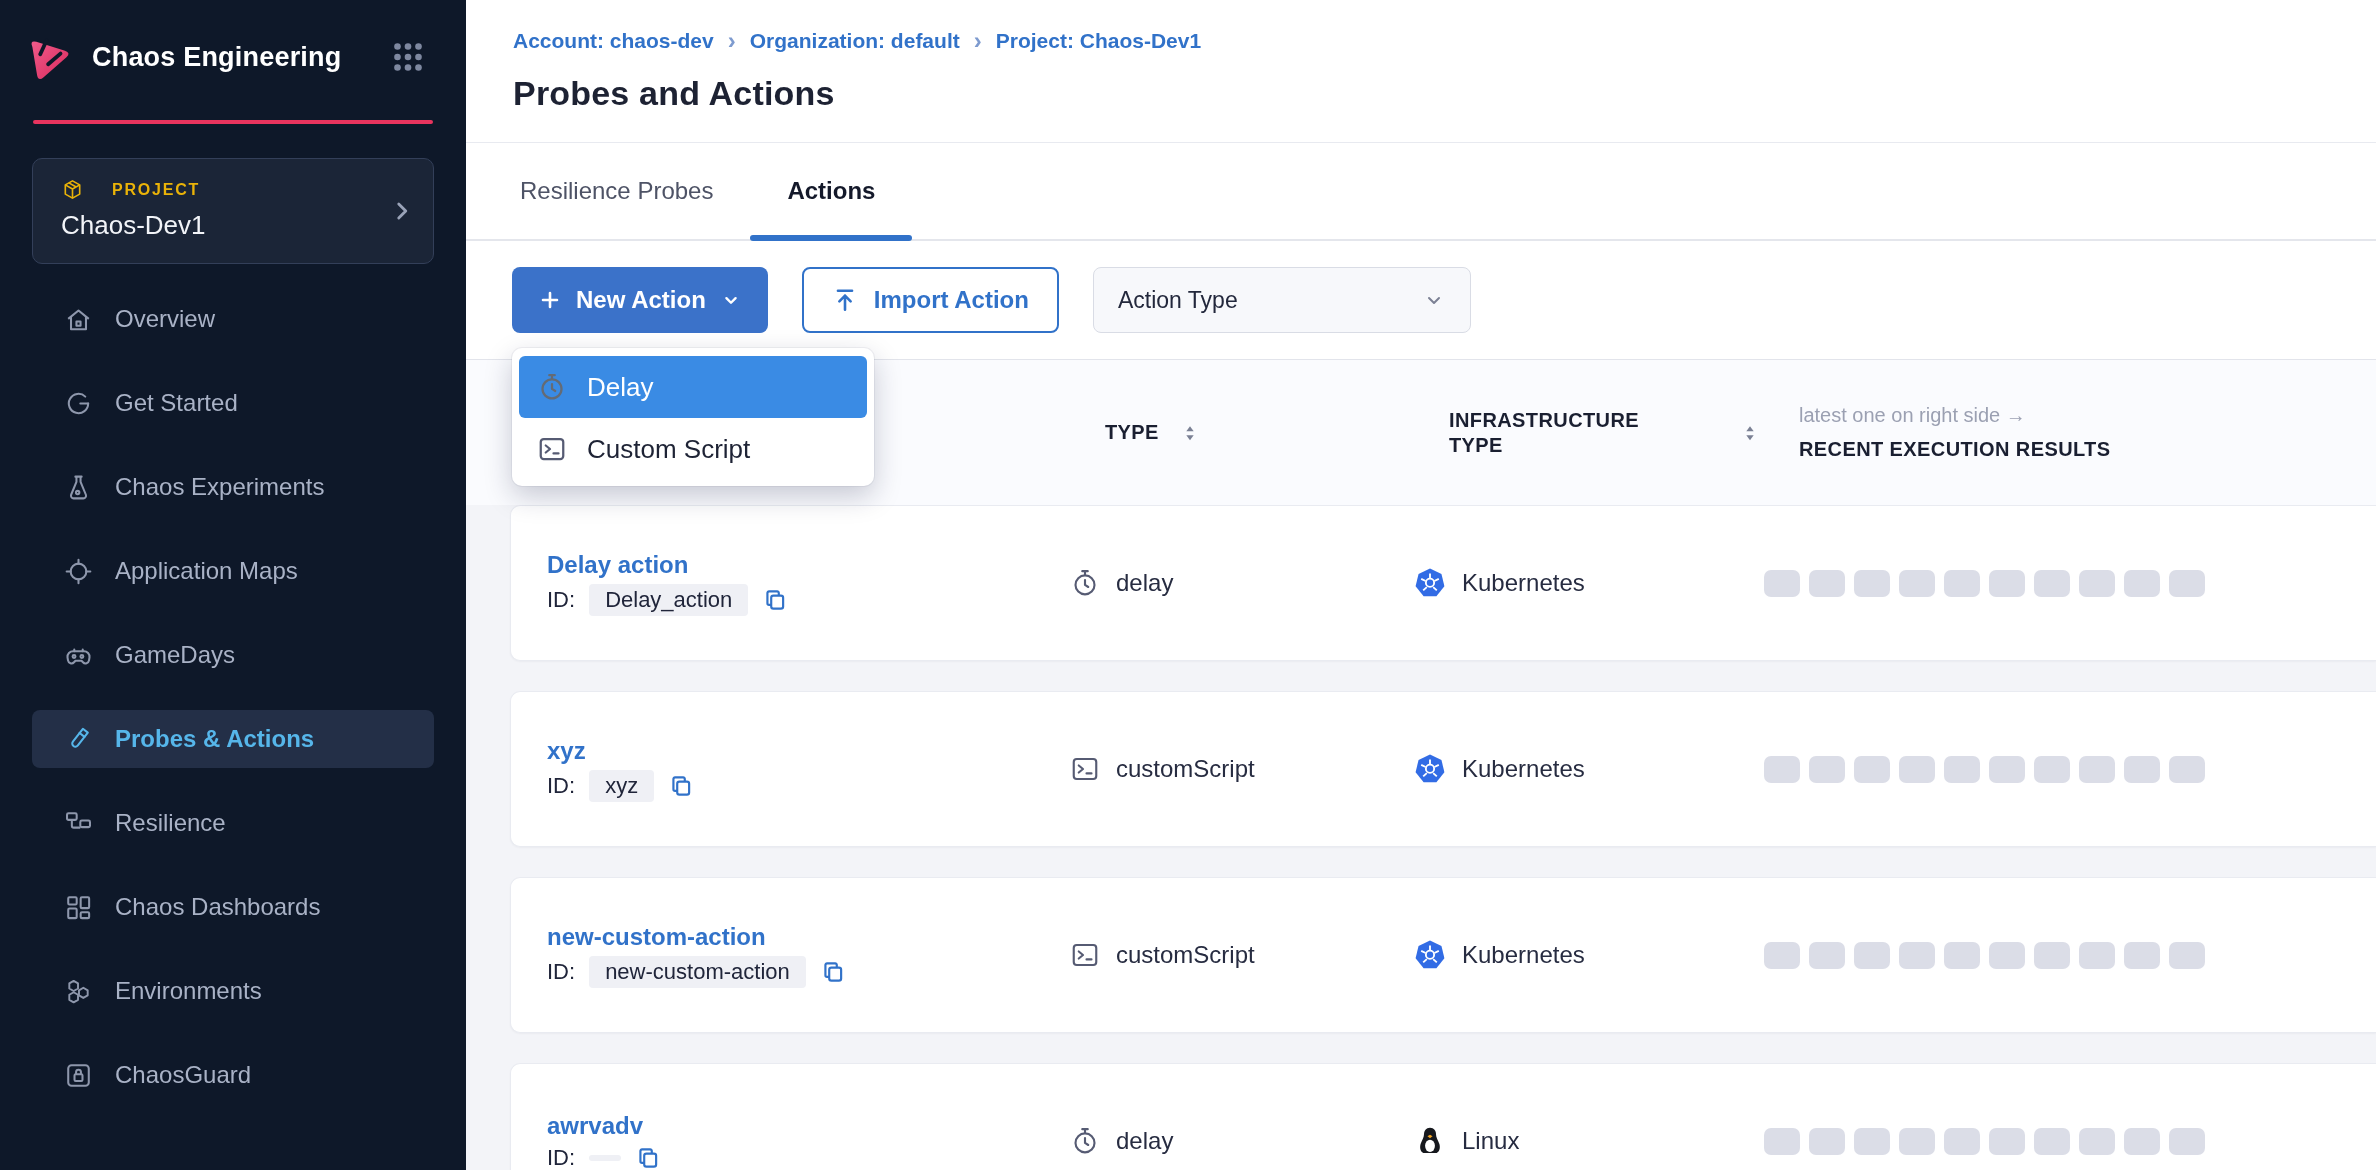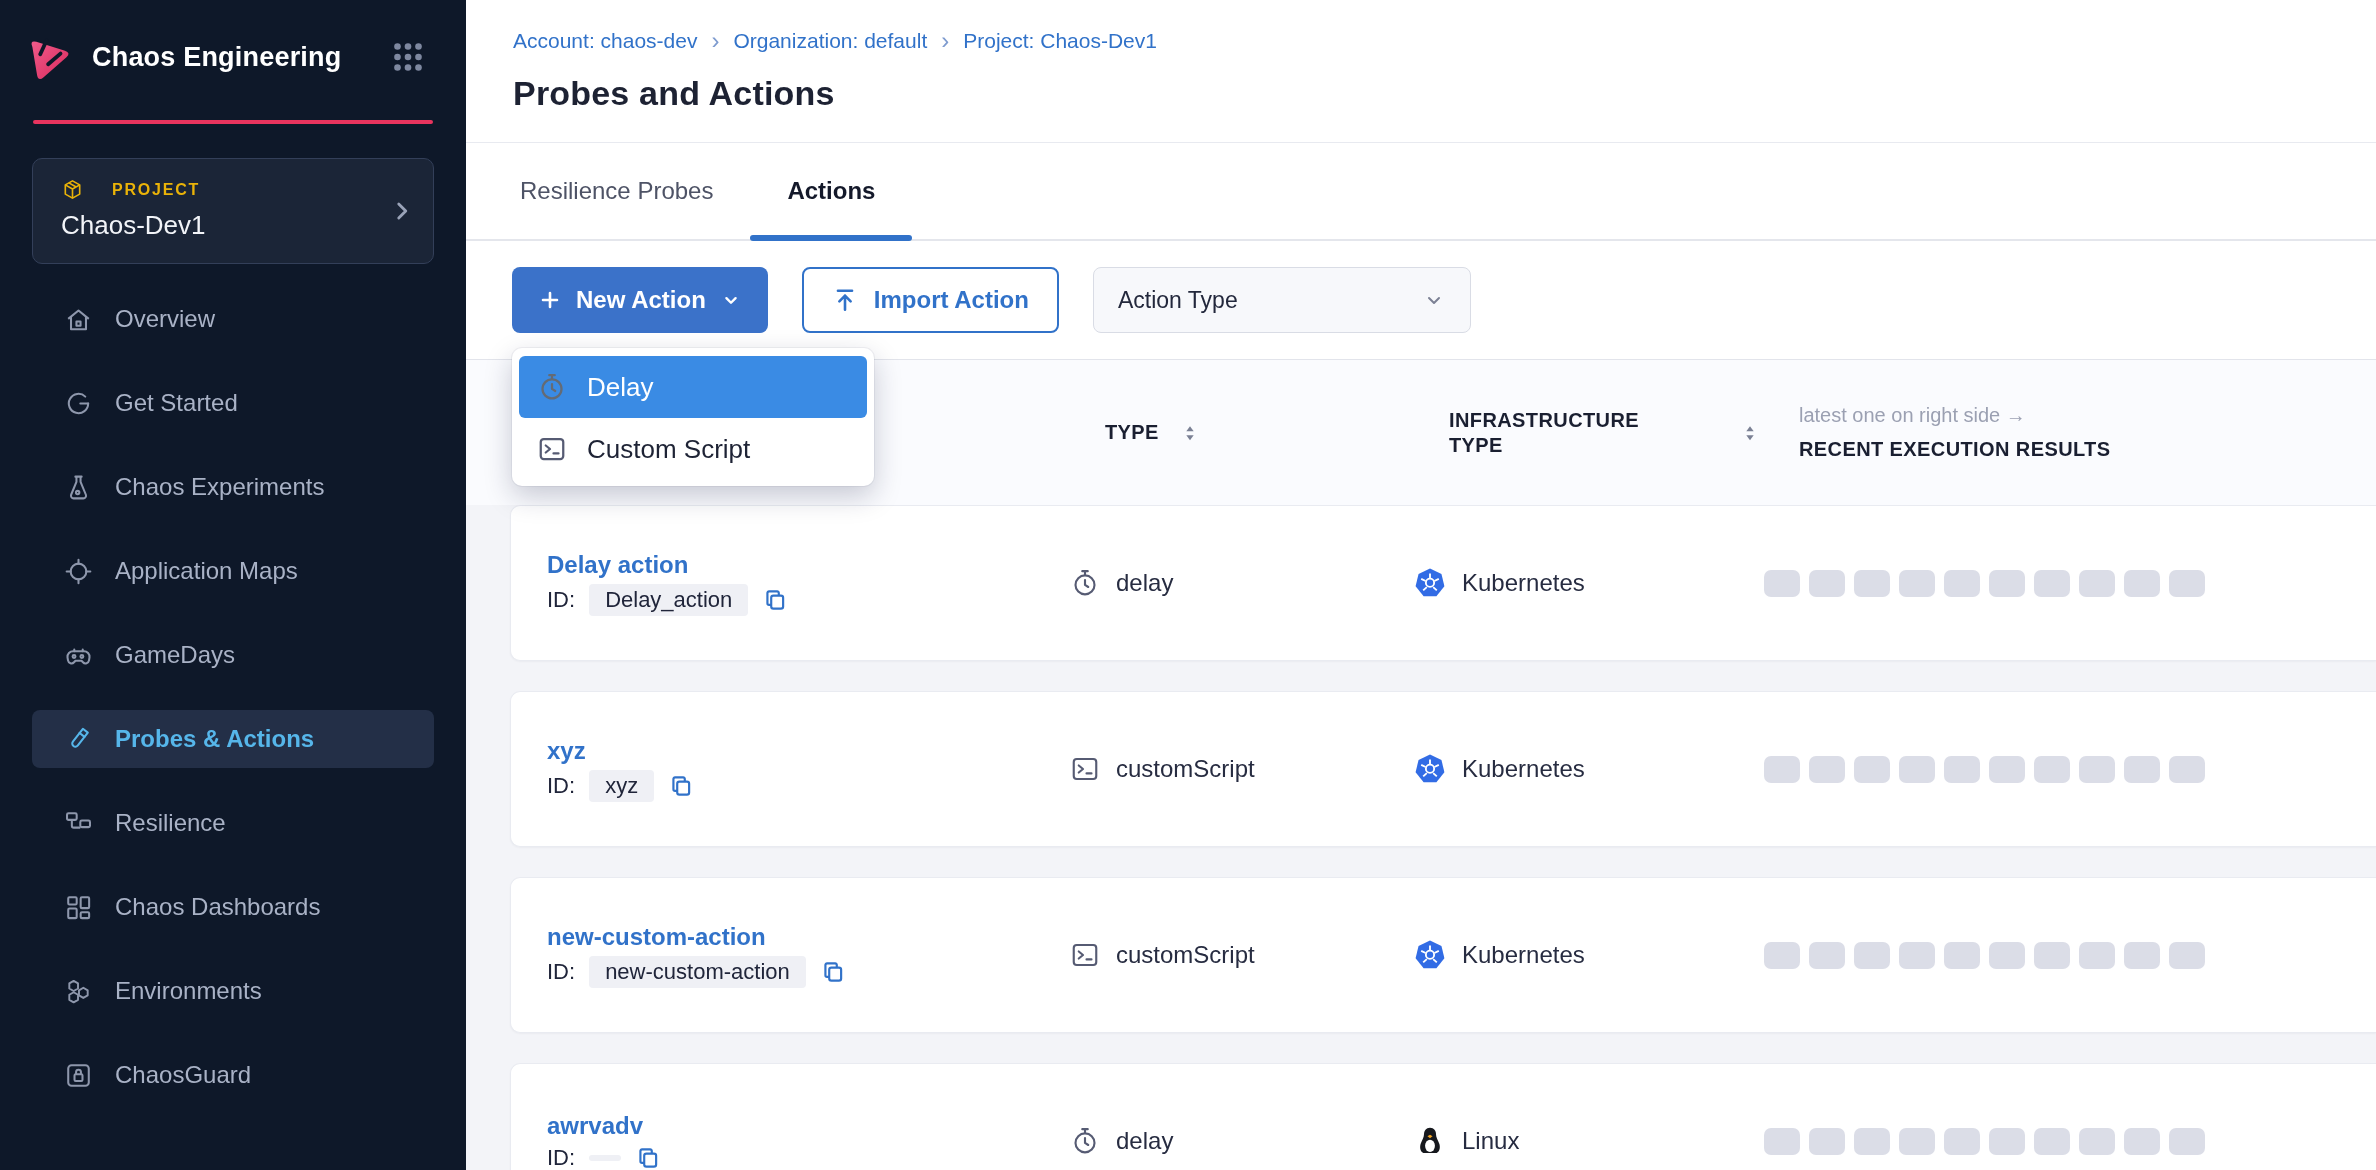--- a/index.html
+++ b/index.html
@@ -55,21 +55,21 @@
   
   .content {
     flex:1; min-width:0; height:100%;
     display:flex; flex-direction:column;
     background:#FFFFFF; position:relative;
   }
   .page-header {
     height:143px; flex:0 0 143px; padding:28px 0 0 47px;
     border-bottom:1px solid #E8EAF0;
   }
-  .breadcrumb { display:flex; align-items:flex-start; gap:14px; font-size:21px; line-height:26px; }
+  .breadcrumb { display:flex; align-items:flex-start; gap:14px; font-size:21px; line-height:26px;font-weight:bold; }
   .crumb { color:#3172C9; cursor:pointer; text-decoration:none; }
   .crumb-sep { color:#7E9BCF; font-size:24px; }
   .page-title { margin-top:20px; font-size:34px; font-weight:bold; color:#1D2233; letter-spacing:.2px; }
 
   .tabbar {
     height:98px; flex:0 0 98px; border-bottom:2px solid #E4E6EC;
     display:flex; align-items:stretch; padding-left:17px;
   }
   .tab {
     padding:0 37px; display:flex; align-items:center;

